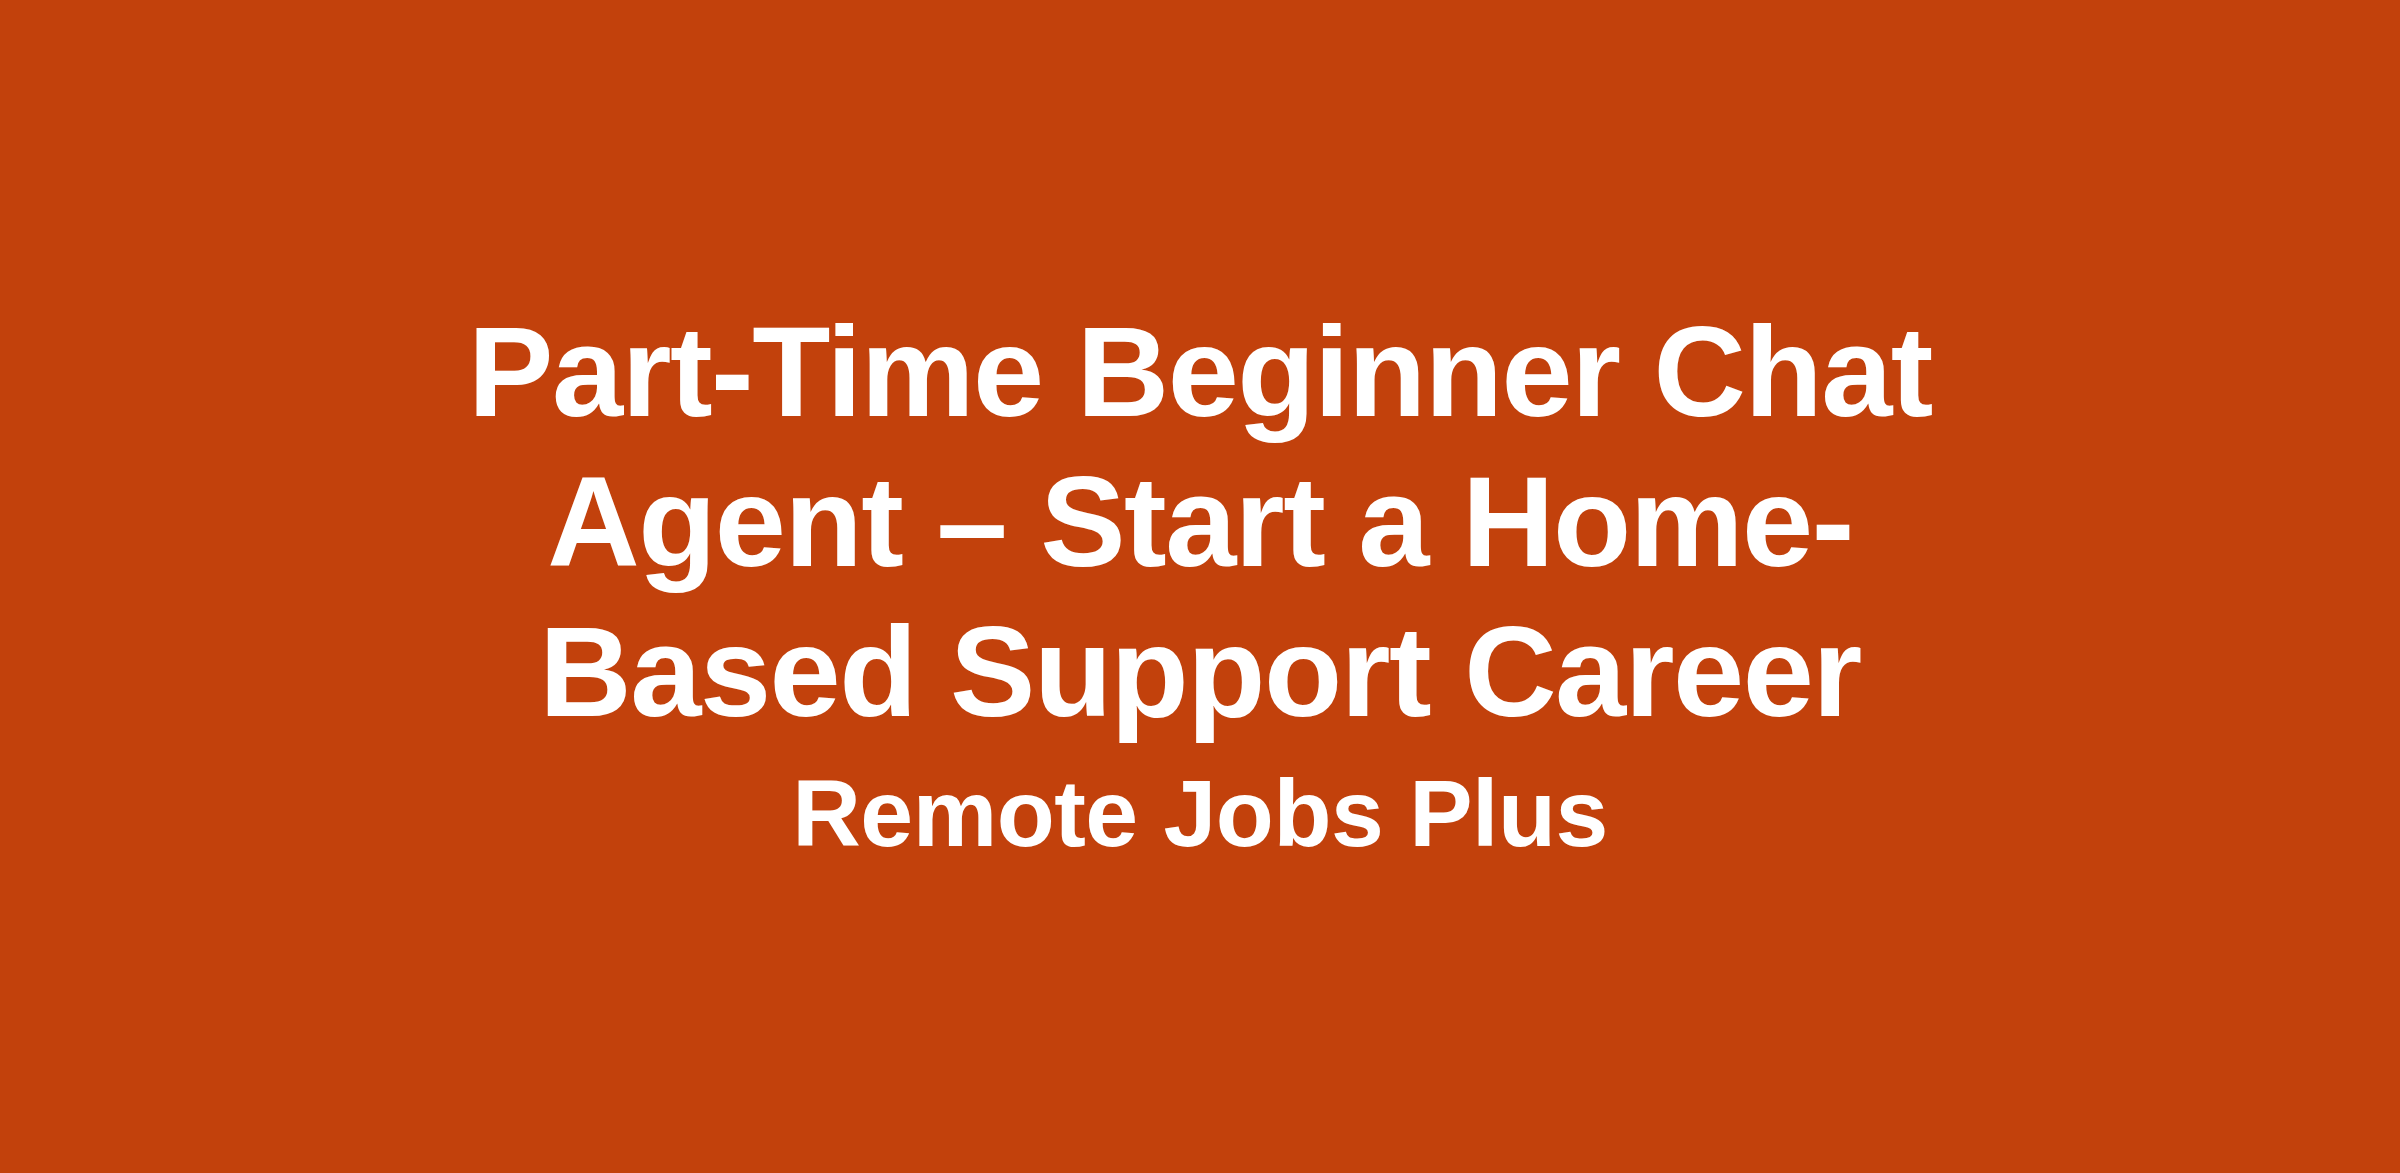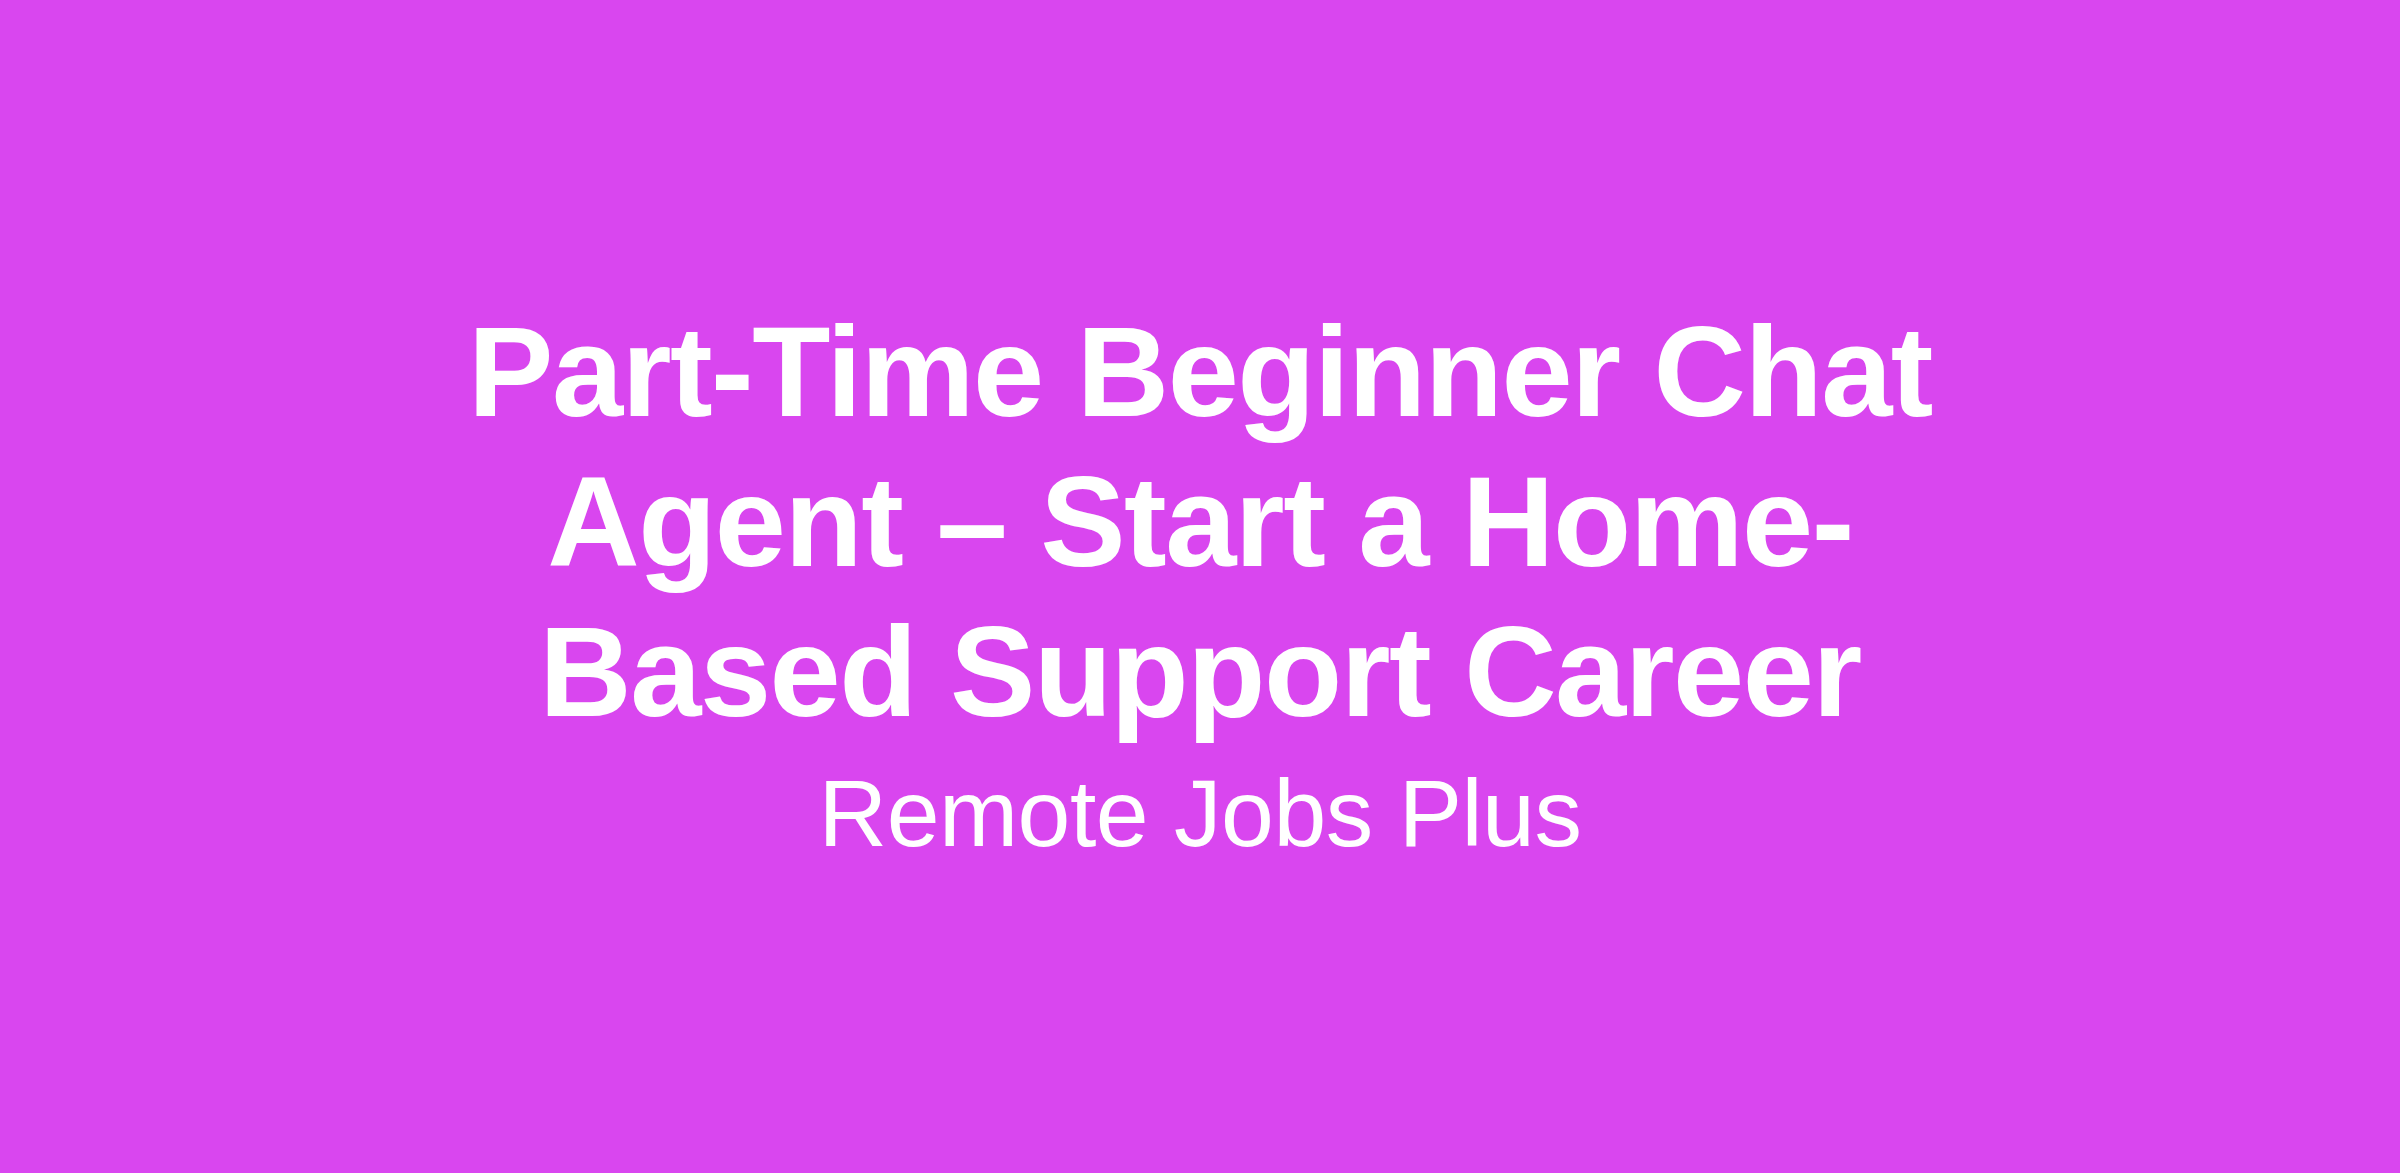--- a/index.html
+++ b/index.html
@@ -46,34 +46,34 @@
     margin: 0;
     padding: 0;
     text-align: center;
     max-width: 1560px;
     word-wrap: break-word;
   }
 
   #card-subtitle {
     font-family: "Liberation Sans", "DejaVu Sans", sans-serif;
     font-size: 95px;
-    font-weight: 400;
+    font-weight: 700;
     line-height: 112px;
     letter-spacing: -0.5px;
     color: #FFFFFF;
     margin: 0;
     padding: 0;
     margin-top: 10px;
     text-align: left;
   }
 </style>
 </head>
 <body>
 
-<div id="share-card" style="background: #d946ef;">
+<div id="share-card" style="background: #c2410c;">
 
   <div id="card-text-block">
 
     <h1 id="card-title" style="color: rgb(255, 255, 255);">Part-Time Beginner Chat Agent – Start a Home-Based Support Career</h1>
 
     <div id="card-subtitle" style="color: rgb(255, 255, 255);">Remote Jobs Plus</div>
 
   </div>
 
 </div>

